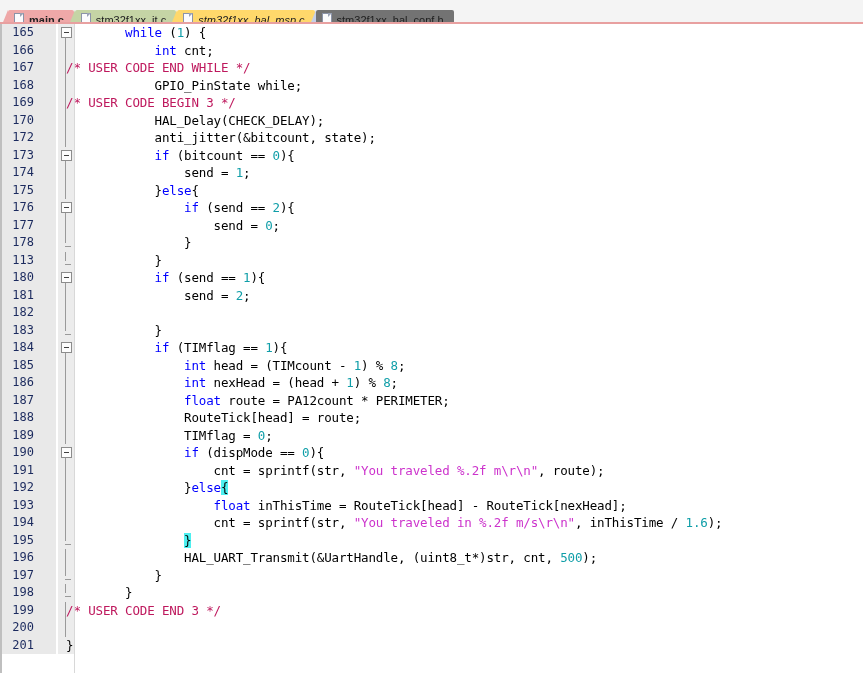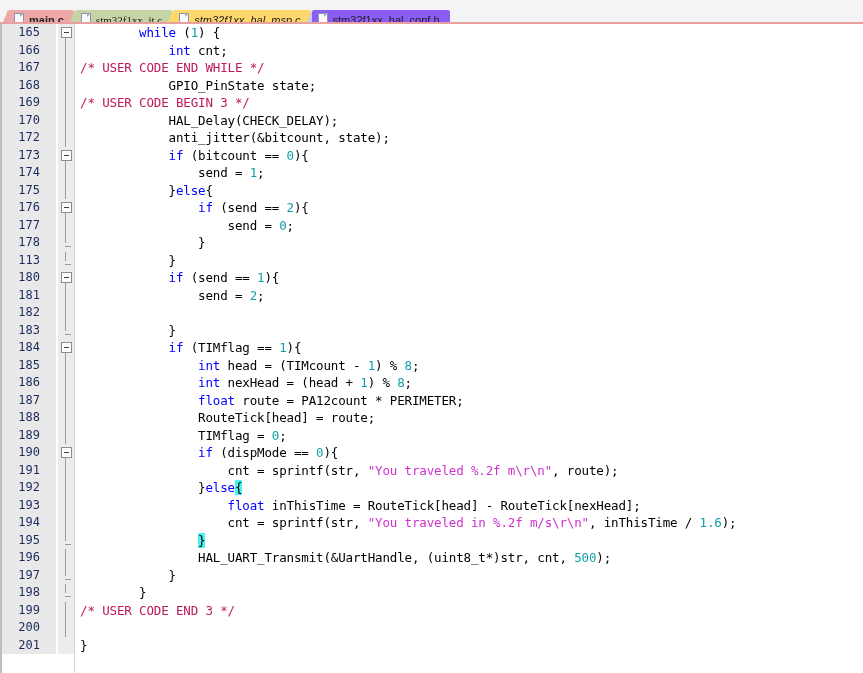--- a/index.html
+++ b/index.html
@@ -47,25 +47,25 @@
     left: -9px;
     top: 0;
     width: 0;
     height: 0;
     border-style: solid;
     border-width: 0 0 22px 9px;
     border-color: transparent;
   }
   .tab.c-red      { background: #efa8a8; }
   .tab.c-red::before      { border-left-color: transparent; border-bottom-color: #efa8a8; }
-  .tab.c-green    { background: #c5d4a5; font-family: Liberation Serif, serif; }
+  .tab.c-green    { background: #c5d4a5; }
   .tab.c-green::before    { border-bottom-color: #c5d4a5; }
   .tab.c-yellow   { background: #ffd86b; font-style: italic; }
   .tab.c-yellow::before   { border-bottom-color: #ffd86b; }
-  .tab.c-blue     { background: #8b5cf6; }
+  .tab.c-blue     { background: #737373; }
   .tab.c-blue::before     { border-bottom-color: #c5cfe8; }
 
   .tab .doc-icon {
     display: inline-block;
     width: 10px;
     height: 13px;
     background: #fbfbfd;
     border: 1px solid #8b93a8;
     position: relative;
     vertical-align: -2px;
@@ -107,21 +107,21 @@
     position: absolute;
     left: 0;
     top: 0;
     width: 56px;
     height: 17.5px;
     background: #e9e9e9;
     text-align: right;
     color: #1b2a5e;
     font-family: "DejaVu Sans Mono", "Liberation Mono", monospace;
     font-size: 12px;
-    padding-right: 16px;
+    padding-right: 22px;
     box-sizing: border-box;
   }
   
   #gutter-edge {
     position: absolute;
     left: 0; top: 0;
     width: 2px;
     height: 100%;
     background: #bfbfbf;
     z-index: 3;
@@ -181,21 +181,21 @@
     left: 7px;
     top: 12px;
     width: 6px;
     height: 1px;
     background: #9a9a9a;
   }
 
   
   .code {
     position: absolute;
-    left: 80px;
+    left: 66px;
     top: 0;
     height: 17.5px;
     color: #000000;
     font-family: "DejaVu Sans Mono", "Liberation Mono", monospace;
     letter-spacing: -0.15px;
   }
 
   .kw   { color: #0000ff; }
   .num  { color: #0f9ea8; }
   .str  { color: #cc33cc; }
@@ -210,21 +210,21 @@
 
 <div id="tabbar"><div class="tab c-red active"><span class="doc-icon"></span><span class="tab-label">main.c</span></div><div class="tab c-green"><span class="doc-icon"></span><span class="tab-label">stm32f1xx_it.c</span></div><div class="tab c-yellow"><span class="doc-icon"></span><span class="tab-label">stm32f1xx_hal_msp.c</span></div><div class="tab c-blue"><span class="doc-icon"></span><span class="tab-label">stm32f1xx_hal_conf.h</span></div></div>
 
 <div id="editor">
   <div id="gutter-edge"></div>
   <div id="gutter-right-edge"></div>
   <div id="lines">
       <div class="line"><div class="gutter">165</div><div class="fold"><div class="vline half-bottom"></div><div class="box"></div></div><div class="code">        <span class="kw">while</span> (<span class="num">1</span>) {</div></div>
       <div class="line"><div class="gutter">166</div><div class="fold"><div class="vline"></div></div><div class="code">            <span class="kw">int</span> cnt;</div></div>
       <div class="line"><div class="gutter">167</div><div class="fold"><div class="vline"></div></div><div class="code"><span class="cmt">/* USER CODE END WHILE */</span></div></div>
-      <div class="line"><div class="gutter">168</div><div class="fold"><div class="vline"></div></div><div class="code">            GPIO_PinState state;</div></div>
+      <div class="line"><div class="gutter">168</div><div class="fold"><div class="vline"></div></div><div class="code">            GPIO_PinState while;</div></div>
       <div class="line"><div class="gutter">169</div><div class="fold"><div class="vline"></div></div><div class="code"><span class="cmt">/* USER CODE BEGIN 3 */</span></div></div>
       <div class="line"><div class="gutter">170</div><div class="fold"><div class="vline"></div></div><div class="code">            HAL_Delay(CHECK_DELAY);</div></div>
       <div class="line"><div class="gutter">172</div><div class="fold"><div class="vline"></div></div><div class="code">            anti_jitter(&amp;bitcount, state);</div></div>
       <div class="line"><div class="gutter">173</div><div class="fold"><div class="vline half-bottom"></div><div class="box"></div></div><div class="code">            <span class="kw">if</span> (bitcount == <span class="num">0</span>){</div></div>
       <div class="line"><div class="gutter">174</div><div class="fold"><div class="vline"></div></div><div class="code">                send = <span class="num">1</span>;</div></div>
       <div class="line"><div class="gutter">175</div><div class="fold"><div class="vline"></div></div><div class="code">            }<span class="kw">else</span>{</div></div>
       <div class="line"><div class="gutter">176</div><div class="fold"><div class="vline half-bottom"></div><div class="box"></div></div><div class="code">                <span class="kw">if</span> (send == <span class="num">2</span>){</div></div>
       <div class="line"><div class="gutter">177</div><div class="fold"><div class="vline"></div></div><div class="code">                    send = <span class="num">0</span>;</div></div>
       <div class="line"><div class="gutter">178</div><div class="fold"><div class="vline half-top"></div><div class="endtick"></div></div><div class="code">                }</div></div>
       <div class="line"><div class="gutter">113</div><div class="fold"><div class="vline half-top"></div><div class="endtick"></div></div><div class="code">            }</div></div>

